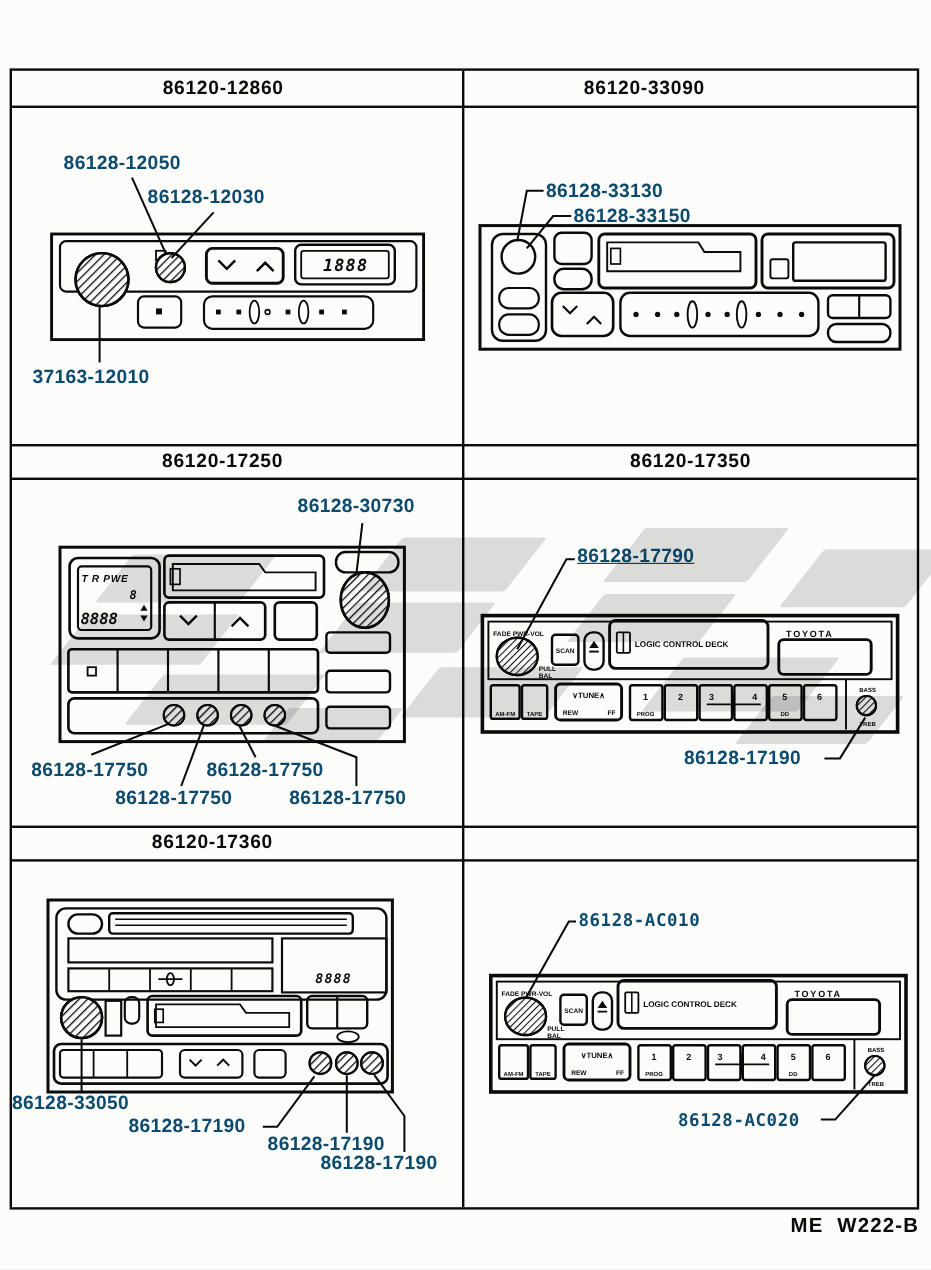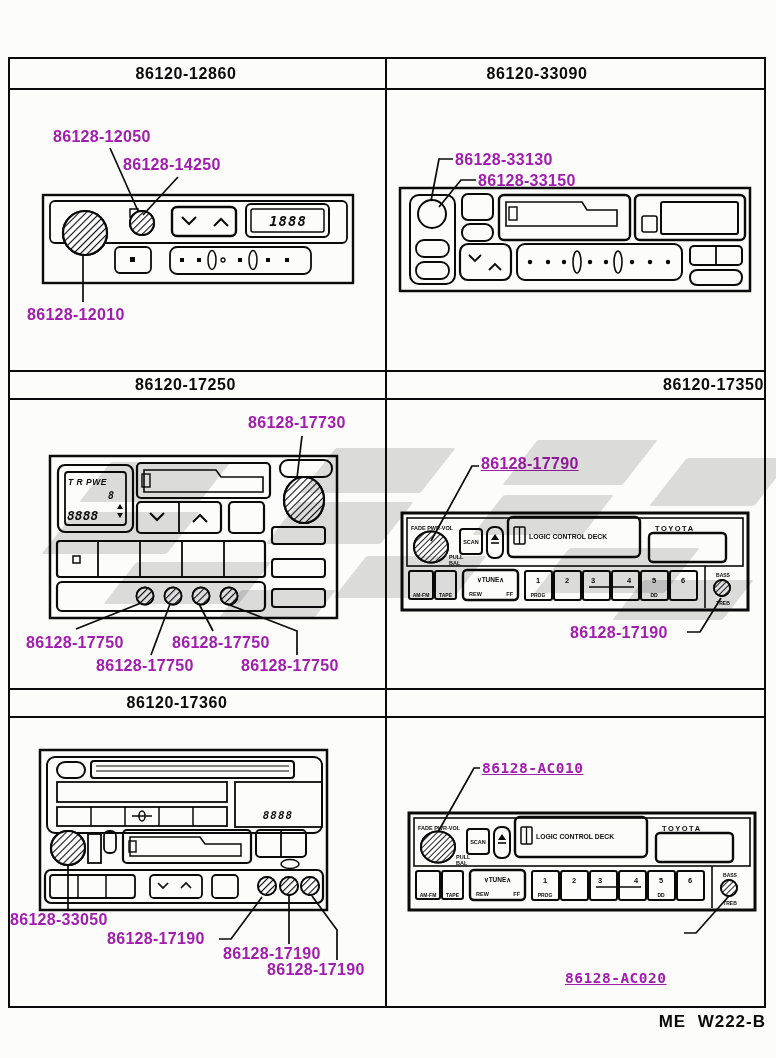--- a/index.html
+++ b/index.html
@@ -9,22 +9,22 @@
               letter-spacing:1.2px;border-bottom:2.5px solid #0a0a0a;padding:0 6px 3px 2px;white-space:pre;}
   .grid{position:absolute;left:8px;top:57px;width:754px;height:947px;border:2px solid #0a0a0a;}
   .vline,.hline{position:absolute;background:#0a0a0a;}
   .vline{width:2px;}
   .hline{height:2px;}
   .hdr{position:absolute;height:26px;text-align:center;font:bold 16px/27px "Liberation Sans",sans-serif;
        letter-spacing:.6px;white-space:pre;}
   .cell{position:absolute;}
   .cell svg{position:absolute;left:0;top:0;}
   .callout{position:absolute;font:bold 16px/18px "Liberation Sans",sans-serif;letter-spacing:.3px;
-           color:#a21caf;white-space:nowrap;}
-  .callout.mono{font:bold 14.5px/17px "DejaVu Sans Mono",monospace;letter-spacing:.5px;text-decoration:underline;}
+           color:#0c4a6e;white-space:nowrap;}
+  .callout.mono{font:bold 14.5px/17px "DejaVu Sans Mono",monospace;letter-spacing:.5px;}
   .doc-code{position:absolute;right:10px;top:1012px;font:bold 17px/20px "Liberation Sans",sans-serif;
             letter-spacing:1px;white-space:pre;}
   svg text{font-family:"Liberation Sans",sans-serif;font-weight:bold;fill:#0a0a0a;}
   svg text.seg{font-family:"DejaVu Sans Mono",monospace;font-style:italic;font-weight:bold;}
   .wm{position:absolute;left:0;top:0;width:776px;height:1058px;pointer-events:none;}
   .wm .bar{position:absolute;background:#8f8f8f;opacity:.30;transform:skewX(-38deg);border-radius:2px;
            mix-blend-mode:multiply;}
 </style>
 </head>
 <body>
@@ -37,21 +37,21 @@
     <div class="vline" style="left:375px;top:0;height:947px;"></div>
     <div class="hline" style="left:0;top:29px;width:754px;"></div>
     <div class="hline" style="left:0;top:311px;width:754px;"></div>
     <div class="hline" style="left:0;top:339px;width:754px;"></div>
     <div class="hline" style="left:0;top:629px;width:754px;"></div>
     <div class="hline" style="left:0;top:657px;width:754px;"></div>
 
     <div class="hdr" style="left:0;top:1px;width:352px;">86120-12860</div>
     <div class="hdr" style="left:377px;top:1px;width:300px;">86120-33090</div>
     <div class="hdr" style="left:0;top:312px;width:351px;">86120-17250</div>
-    <div class="hdr" style="left:377px;top:312px;width:377px;text-align:right;">86120-17350</div>
+    <div class="hdr" style="left:377px;top:312px;width:377px;">86120-17350</div>
     <div class="hdr" style="left:0;top:630px;width:334px;">86120-17360</div>
 
     <div class="cell" style="left:0;top:31px;width:375px;height:280px;">
       <svg width="375" height="280">
         <defs>
             <pattern id="h1" width="5" height="5" patternTransform="rotate(45)" patternUnits="userSpaceOnUse">
           <rect width="5" height="5" fill="#fff"></rect>
               <line x1="0" y1="0" x2="0" y2="5" stroke="#0a0a0a" stroke-width="2.2"></line>
             </pattern>
           </defs>
@@ -91,22 +91,22 @@
           </g>
           <g stroke-width="1.7">
             <path d="M100,58 L128,121"></path>
               <path d="M168,87 L133,125"></path>
               <path d="M73,165 L73,212"></path>
           </g>
         </g>
         <text class="seg" x="278" y="136" font-size="14" text-anchor="middle" letter-spacing="1">1888</text>
       </svg>
       <div class="callout" style="left:43px;top:38px;">86128-12050</div>
-      <div class="callout" style="left:113px;top:66px;">86128-14250</div>
-      <div class="callout" style="left:17px;top:216px;">86128-12010</div>
+      <div class="callout" style="left:113px;top:66px;">86128-12030</div>
+      <div class="callout" style="left:17px;top:216px;">37163-12010</div>
     </div>
 
     <div class="cell" style="left:377px;top:31px;width:377px;height:280px;">
       <svg width="377" height="280">
         <g stroke="#0a0a0a" fill="none">
           <g>
             <rect x="13" y="98" width="350" height="103" stroke-width="2.5"></rect>
             <rect x="23" y="105" width="45" height="89" rx="9" stroke-width="2"></rect>
             <circle cx="45" cy="124" r="14" stroke-width="2"></circle>
             <rect x="29" y="150" width="33" height="17" rx="8" stroke-width="1.8"></rect>
@@ -217,21 +217,21 @@
             <path d="M131,203 L66,229"></path>
               <path d="M160,204 L141,255"></path>
             <path d="M189,204 L203,231"></path>
               <path d="M217,204 L287,231 L287,255"></path>
           </g>
         </g>
         <text x="58" y="85" font-size="8.5" font-style="italic" letter-spacing=".5">T R PWE</text>
         <text class="seg" x="104" y="99" font-size="10" text-anchor="end">8</text>
         <text class="seg" x="57" y="120" font-size="13">8888</text>
       </svg>
-      <div class="callout" style="left:238px;top:14px;">86128-17730</div>
+      <div class="callout" style="left:238px;top:14px;">86128-30730</div>
       <div class="callout" style="left:16px;top:234px;">86128-17750</div>
       <div class="callout" style="left:162px;top:234px;">86128-17750</div>
       <div class="callout" style="left:86px;top:257px;">86128-17750</div>
       <div class="callout" style="left:231px;top:257px;">86128-17750</div>
     </div>
 
     <div class="cell" style="left:377px;top:341px;width:377px;height:288px;">
       <svg width="377" height="288">
         <defs>
             <pattern id="h4" width="4" height="4" patternTransform="rotate(45)" patternUnits="userSpaceOnUse">
@@ -444,21 +444,21 @@
         <text x="187" y="165" font-size="7.5" text-anchor="middle">2</text>
         <text x="213" y="165" font-size="7.5" text-anchor="middle">3</text>
         <text x="249" y="165" font-size="7.5" text-anchor="middle">4</text>
         <text x="274" y="165" font-size="7.5" text-anchor="middle">5</text>
         <text x="274" y="179" font-size="5" text-anchor="middle">DD</text>
         <text x="303" y="165" font-size="7.5" text-anchor="middle">6</text>
         <text x="343" y="159" font-size="5" text-anchor="middle">BASS</text>
         <text x="343" y="187" font-size="5" text-anchor="middle">TREB</text>
       </svg>
       <div class="callout mono" style="left:95px;top:42px;">86128-AC010</div>
-      <div class="callout mono" style="left:178px;top:208px;margin-top:44px;">86128-AC020</div>
+      <div class="callout mono" style="left:178px;top:208px;">86128-AC020</div>
     </div>
   </div>
 
   <div class="wm">
     <div class="bar" style="left:95px;top:462px;width:120px;height:40px;"></div>
     <div class="bar" style="left:58px;top:512px;width:125px;height:42px;"></div>
     <div class="bar" style="left:120px;top:562px;width:135px;height:42px;"></div>
     <div class="bar" style="left:230px;top:590px;width:95px;height:28px;"></div>
     <div class="bar" style="left:318px;top:448px;width:120px;height:45px;"></div>
     <div class="bar" style="left:282px;top:502px;width:115px;height:42px;"></div>

